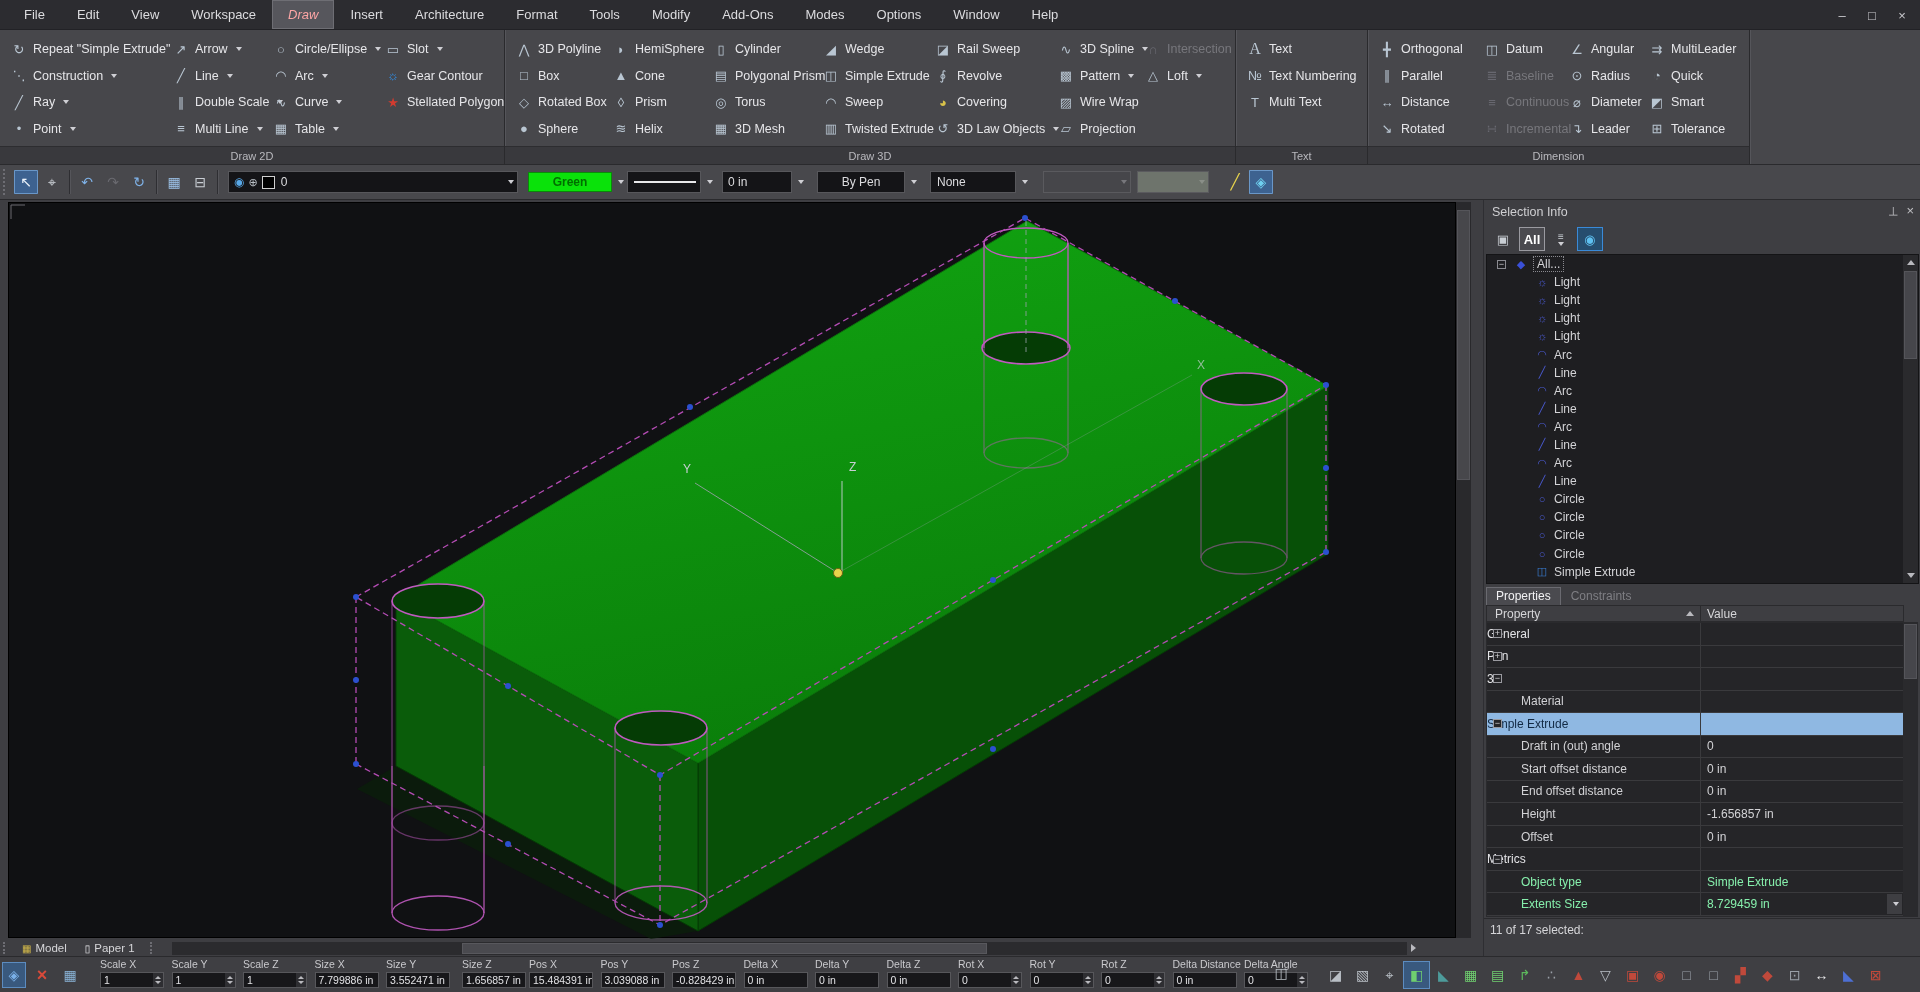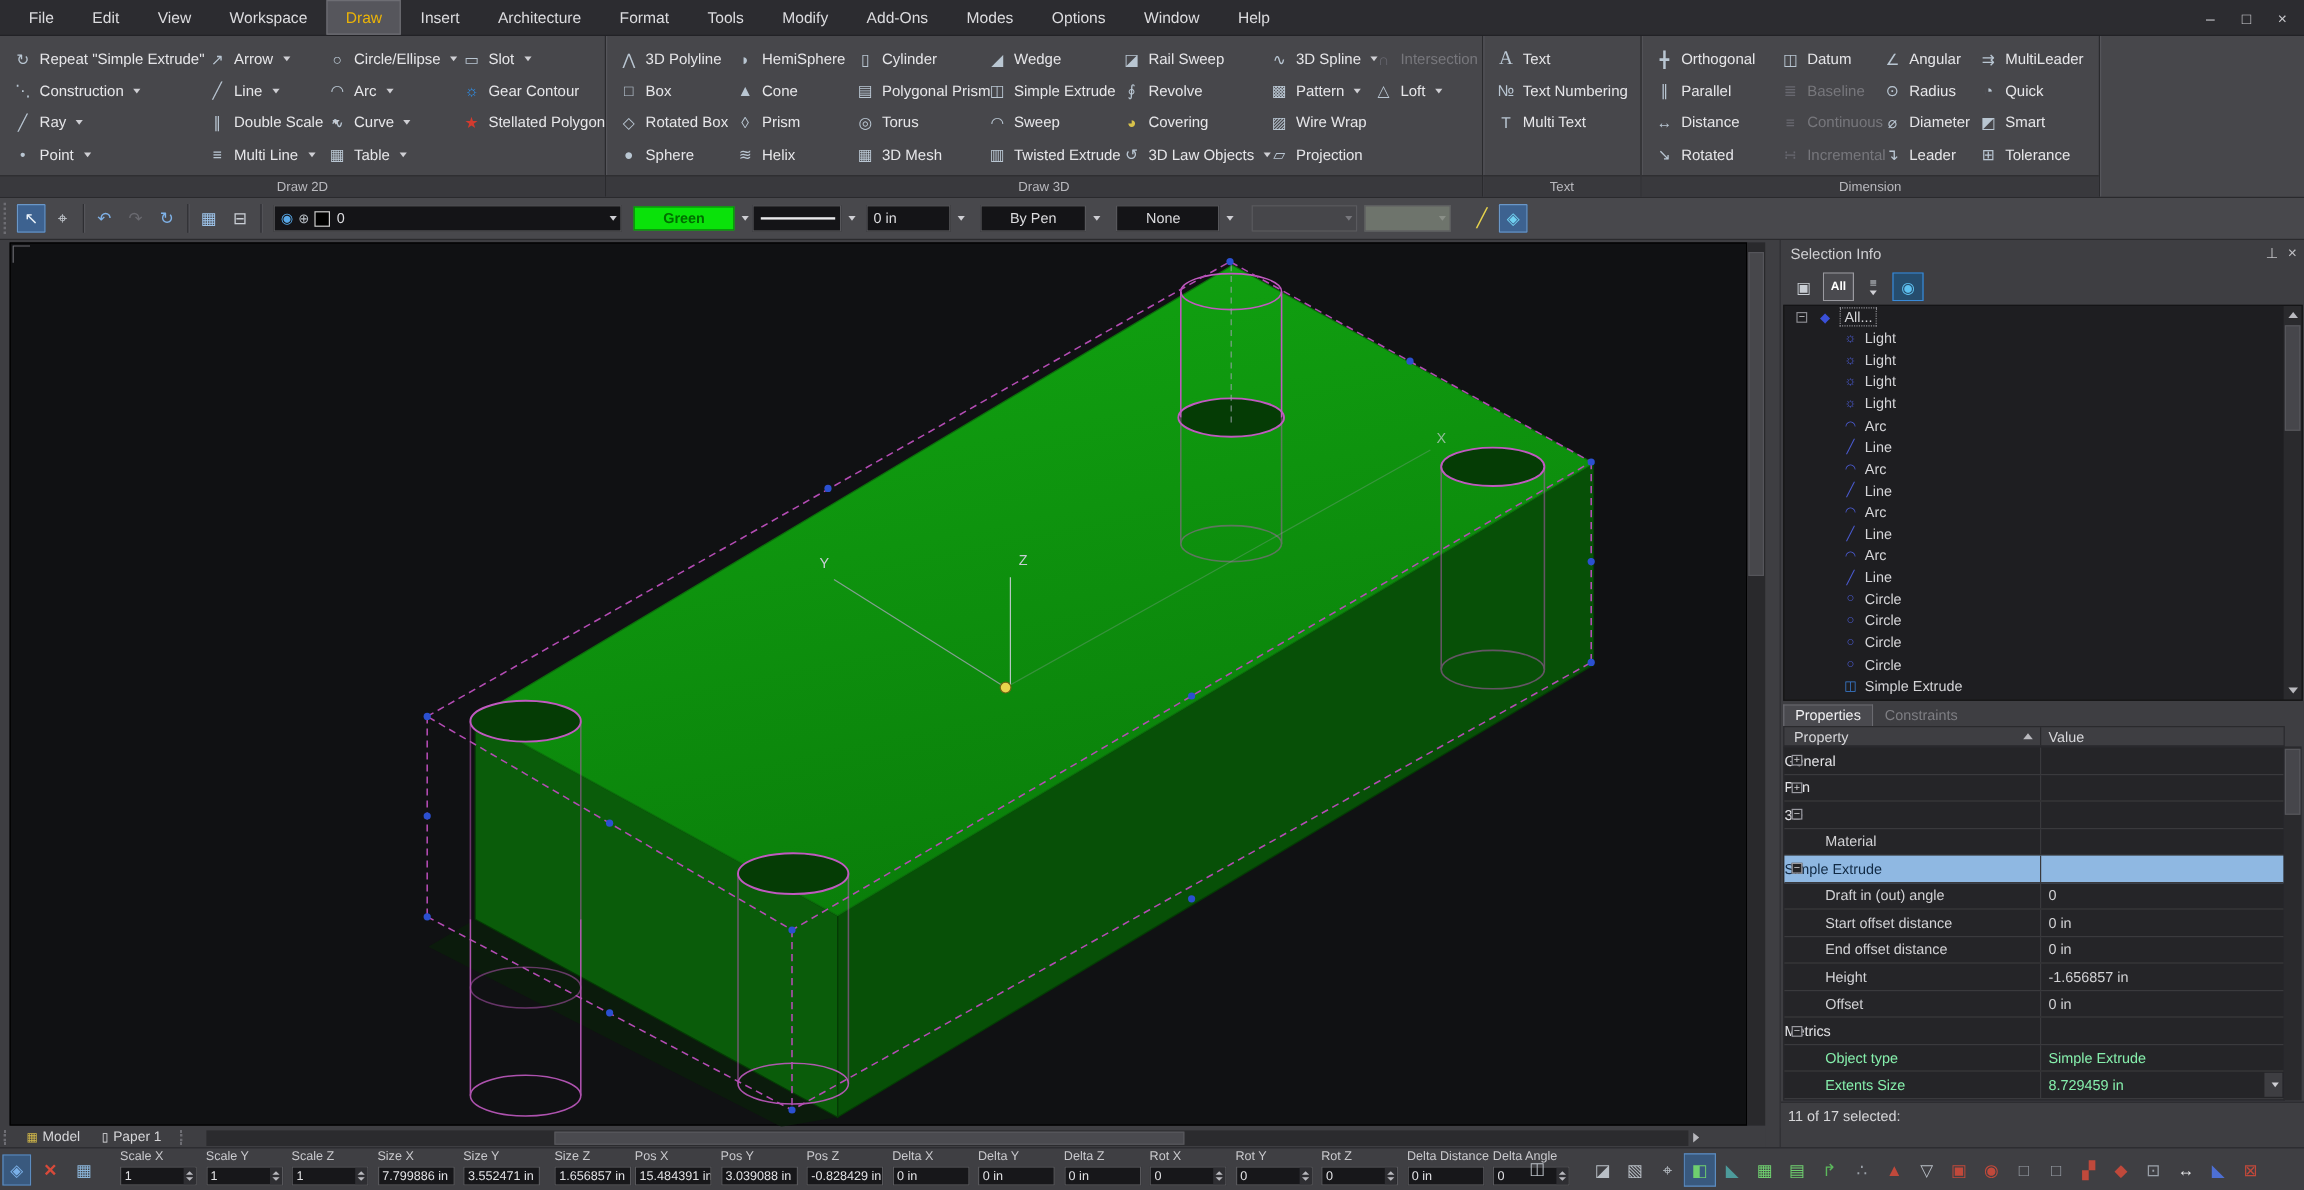--- a/index.html
+++ b/index.html
@@ -6,21 +6,21 @@
   html,body { background:#222; }
   #app { position:relative; width:1920px; height:992px; background:#47474b;
          font-family:"Liberation Sans",sans-serif; color:#e4e4e7; overflow:hidden;
          -webkit-font-smoothing:antialiased; }
 
   
   #menubar { position:absolute; left:0; top:0; width:1920px; height:30px;
              background:#2c2c30; display:flex; align-items:stretch; padding-left:8px;
              border-bottom:1px solid #222226; }
   .mi { padding:0 16px; font-size:13px; color:#dcdcdf; display:flex; align-items:center; cursor:default; }
-  .mi.active { background:#56565c; color:#eab308; box-shadow:inset 0 0 0 1px #6e6e74; }
+  .mi.active { background:#56565c; color:#fca5a5; box-shadow:inset 0 0 0 1px #6e6e74;font-style:italic; }
   #wincontrols { position:absolute; right:4px; top:0; height:30px; display:flex; align-items:center; gap:2px; }
   .wc { width:28px; height:22px; display:flex; align-items:center; justify-content:center;
         color:#c9c9cd; font-size:13px; }
 
   
   #ribbon { position:absolute; left:0; top:30px; width:1920px; height:134px;
             background:#47474b; display:flex; }
   .rsec { display:flex; flex-direction:column; border-right:1px solid #2a2a2d;
           box-shadow:1px 0 0 #55555a; }
   .rsec-content { flex:1; display:flex; padding:6px 0 0 6px; }
@@ -79,21 +79,21 @@
 
   
   #panel { position:absolute; left:1483px; top:200px; width:437px; height:756px; background:#3e3e42;
            border-left:1px solid #2e2e32; font-size:12px; }
   #panel-title { height:24px; display:flex; align-items:center; padding-left:8px;
                  color:#cfcfd2; font-size:12.5px; }
   #panel-title .ticons { position:absolute; right:6px; top:3px; display:flex; gap:8px; color:#c0c0c4; }
   #panel-toolbar { height:30px; display:flex; align-items:center; padding-left:6px; gap:3px; }
   .pbtn { width:26px; height:24px; display:flex; align-items:center; justify-content:center;
           color:#c8cdd3; font-size:13px; }
-  .pbtn.boxed { box-shadow:inset 0 0 0 1px #9a9aa0; background:#4a4a4f; color:#fff; font-weight:bold; font-size:10px; }
+  .pbtn.boxed { box-shadow:inset 0 0 0 1px #9a9aa0; background:#4a4a4f; color:#fff; font-weight:bold; font-size:13px; }
   .pbtn.blue { background:#264d6e; box-shadow:inset 0 0 0 1px #3a8ad8; color:#5ec0f0; }
   .fstack { display:flex; flex-direction:column; align-items:center; line-height:8px; font-size:10px; }
   #tree { position:absolute; left:2px; top:54px; width:433px; height:330px; background:#1e1e21;
           border:1px solid #141416; overflow:hidden; }
   .trow { height:18.1px; display:flex; align-items:center; color:#d4d4d7; font-size:12px; position:relative; }
   .trow .exp { position:absolute; left:10px; width:9px; height:9px; border:1px solid #8a8a90;
                background:#1e1e21; color:#cfcfd2; font-size:9px; line-height:7px; text-align:center; }
   .trow .ticon { position:absolute; left:48px; width:14px; text-align:center; font-size:11px; color:#4a5ad0; }
   .trow .tlabel { position:absolute; left:67px; }
   .trow.root .ticon { left:27px; color:#3a50d8; }
@@ -550,21 +550,21 @@
     <div class="ddbtn">
         <i class="dd"></i>
       </div>
     <div class="combo" style="width:88px;margin-left:10px;justify-content:center">
       <span>By Pen</span>
     </div>
     <div class="ddbtn">
         <i class="dd"></i>
       </div>
     <div class="combo" style="width:86px;margin-left:10px">
-      <span style="margin-left:24px">None</span>
+      <span style="margin-left:6px">None</span>
     </div>
     <div class="ddbtn">
         <i class="dd"></i>
       </div>
     <div class="combo disabled" style="width:88px;margin-left:12px">
       <span class="arrowbox">
           <i class="dd" style="border-top-color:#77777c"></i>
         </span>
     </div>
     <div class="combo disabled2" style="width:72px;margin-left:6px">

